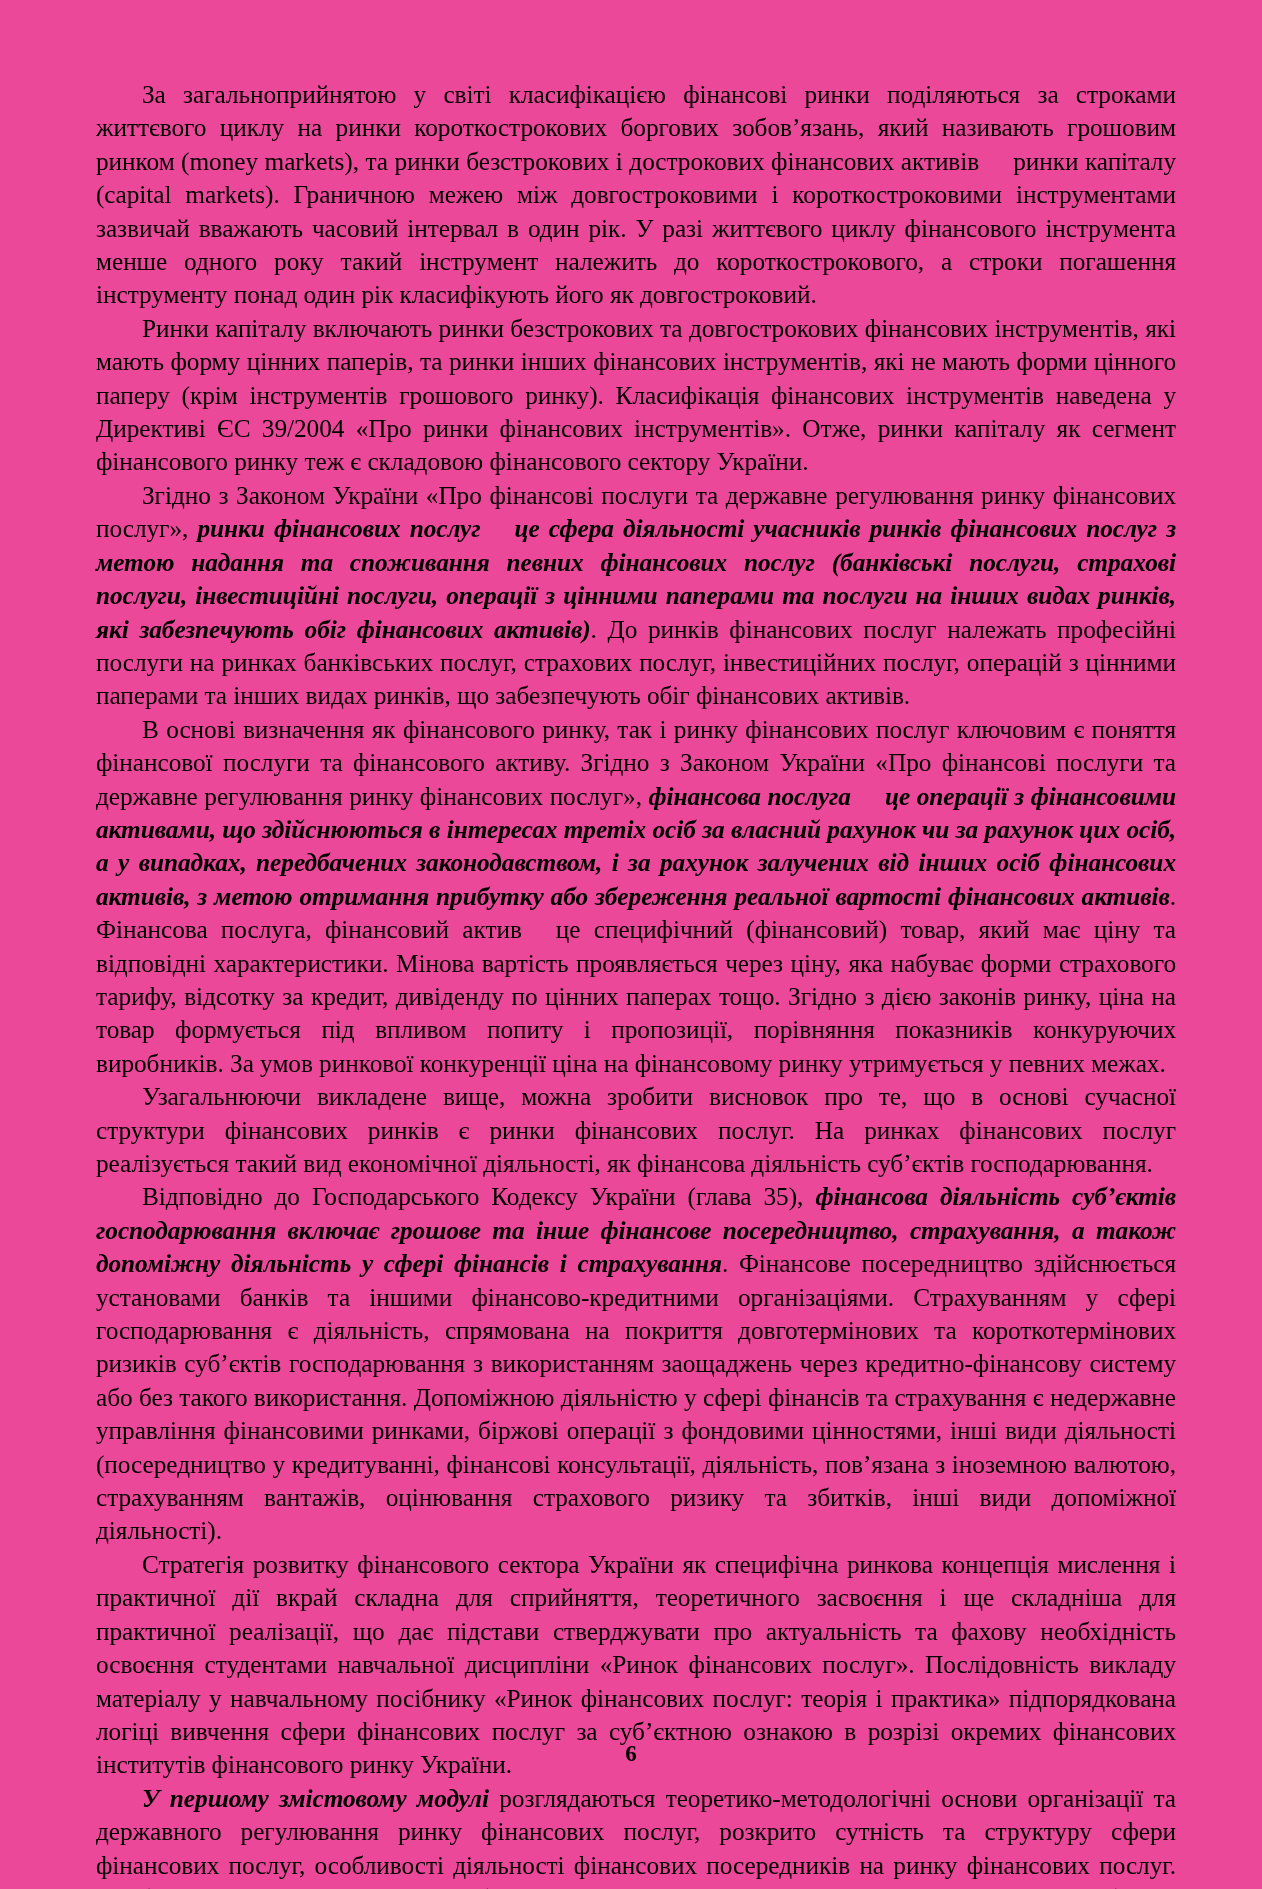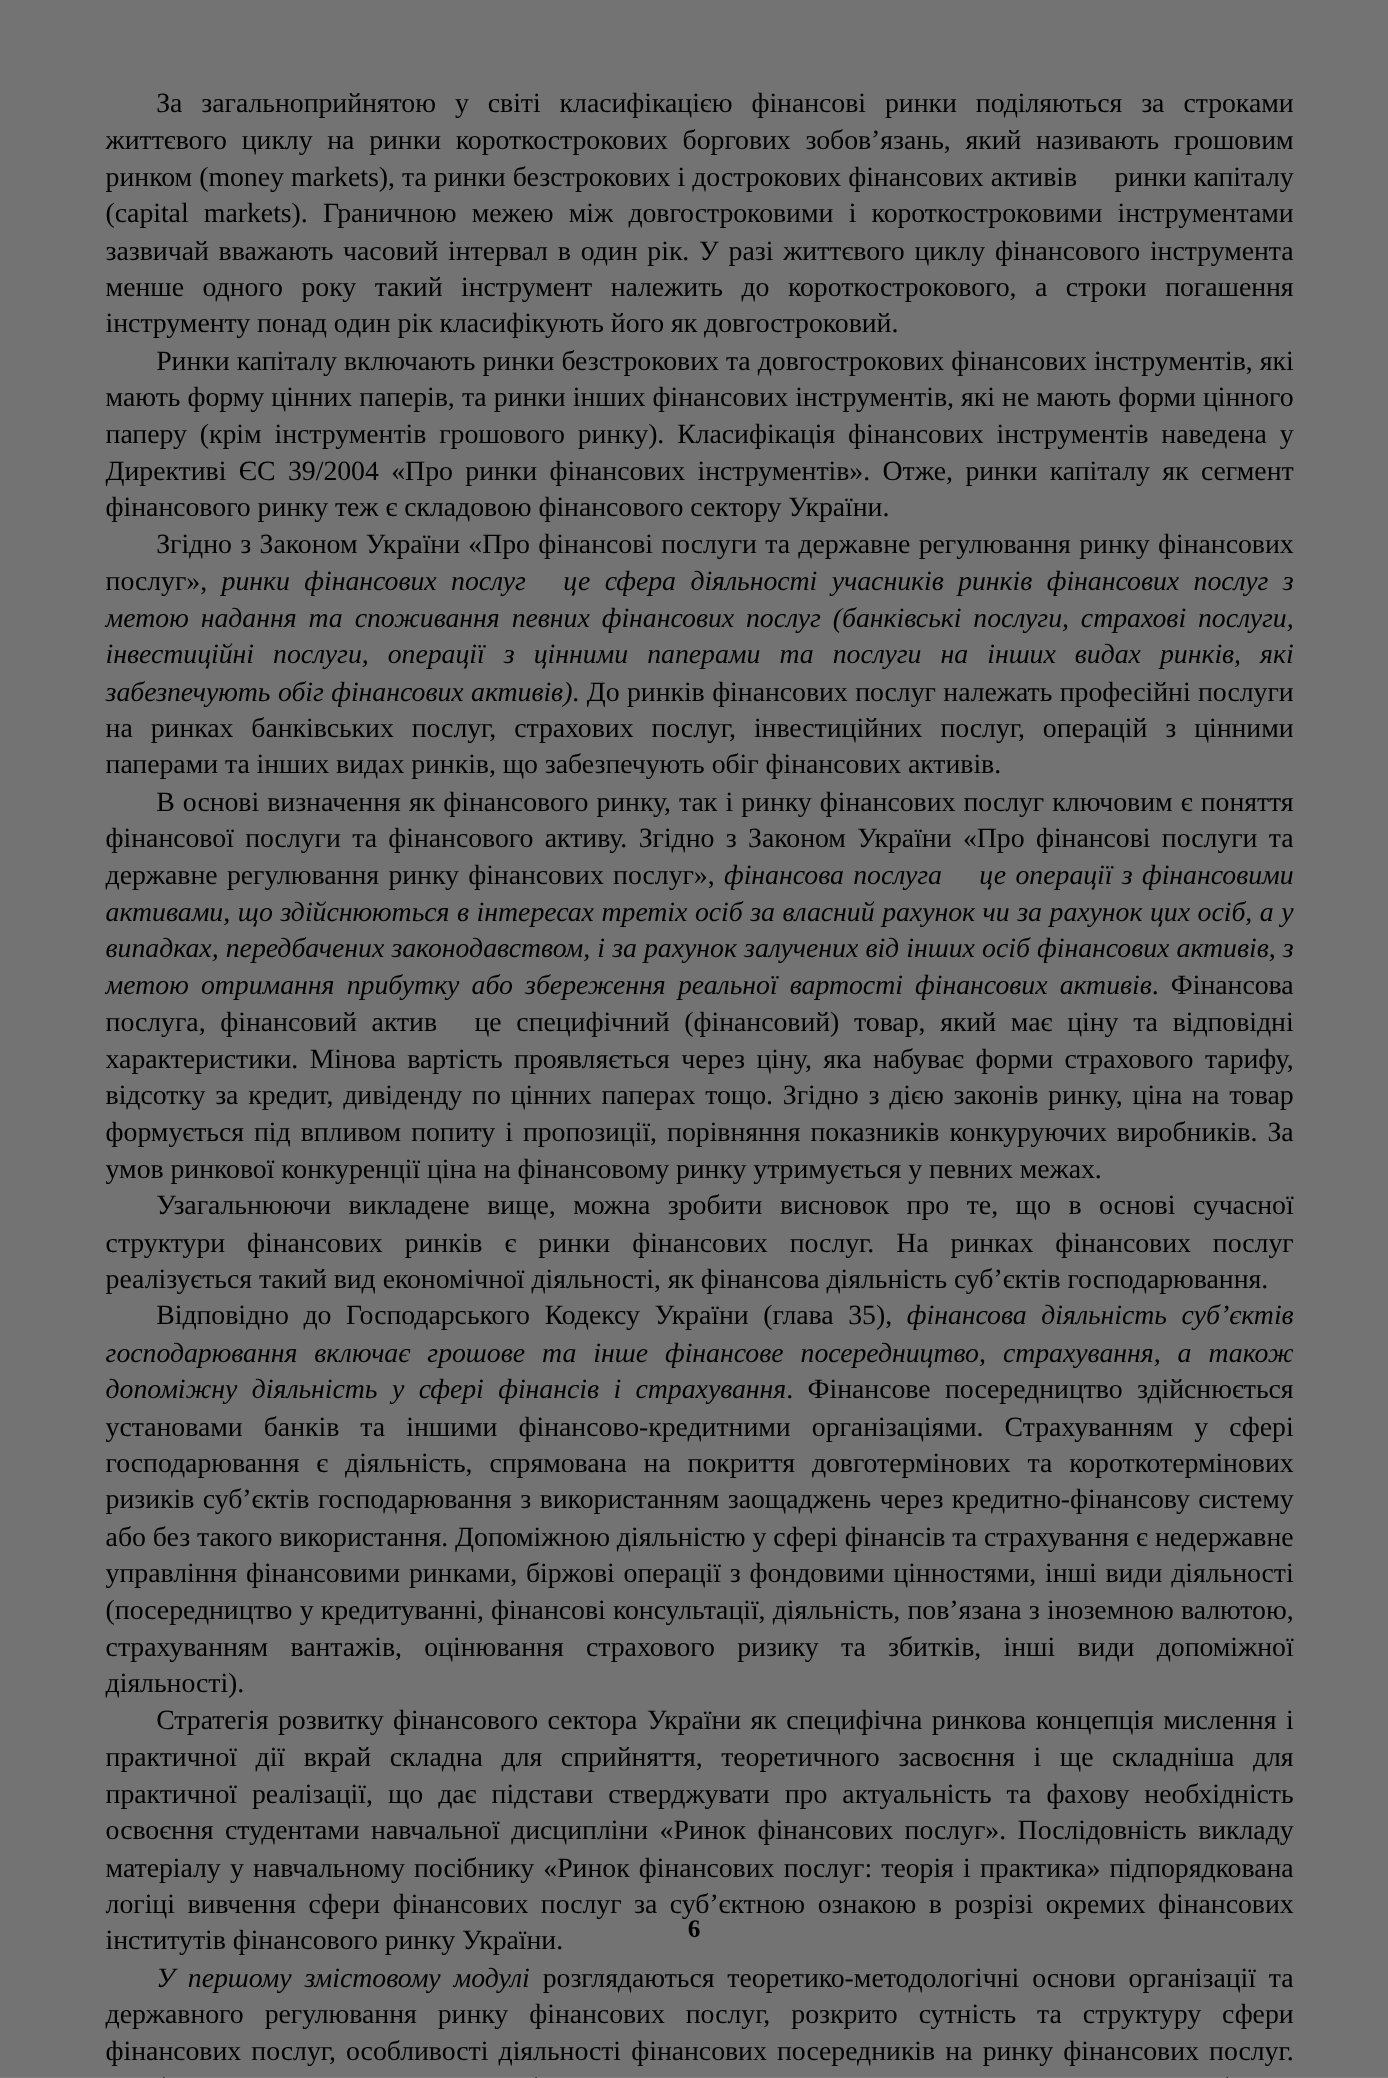--- a/index.html
+++ b/index.html
@@ -10,21 +10,21 @@
   }
   body {
     font-family: "Liberation Serif", "DejaVu Serif", serif;
     color: #000000;
   }
   .page {
     position: relative;
     width: 1262px;
     height: 1889px;
     margin: 0 auto;
-    background: #737373;
+    background: #ec4899;
     box-sizing: border-box;
     overflow: hidden;
   }
   .content {
     position: absolute;
     left: 96px;
     top: 78px;
     width: 1080px;
   }
   p.para {
@@ -37,20 +37,21 @@
     letter-spacing: -0.05px;
     word-spacing: 0px;
     hyphens: manual;
     -webkit-hyphens: manual;
   }
   p.para + p.para {
     margin-top: 0px;
   }
   .it {
     font-style: italic;
+    font-weight: bold;
   }
   .gap {
     display: inline-block;
     width: 34px;
   }
   .page-number {
     position: absolute;
     left: 0;
     top: 1742px;
     width: 1262px;

